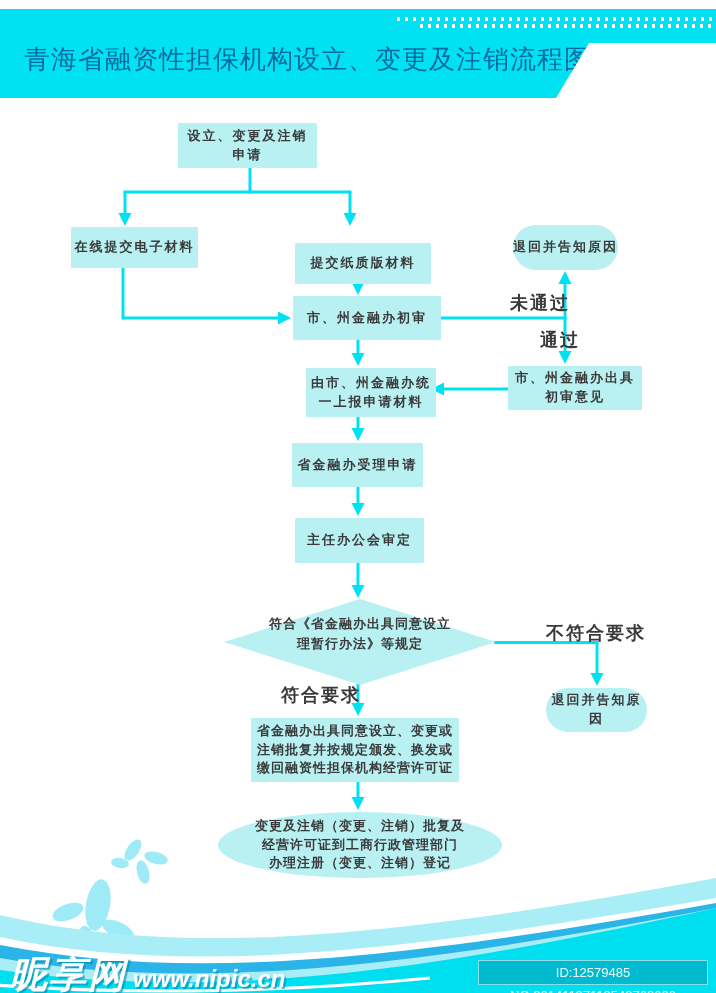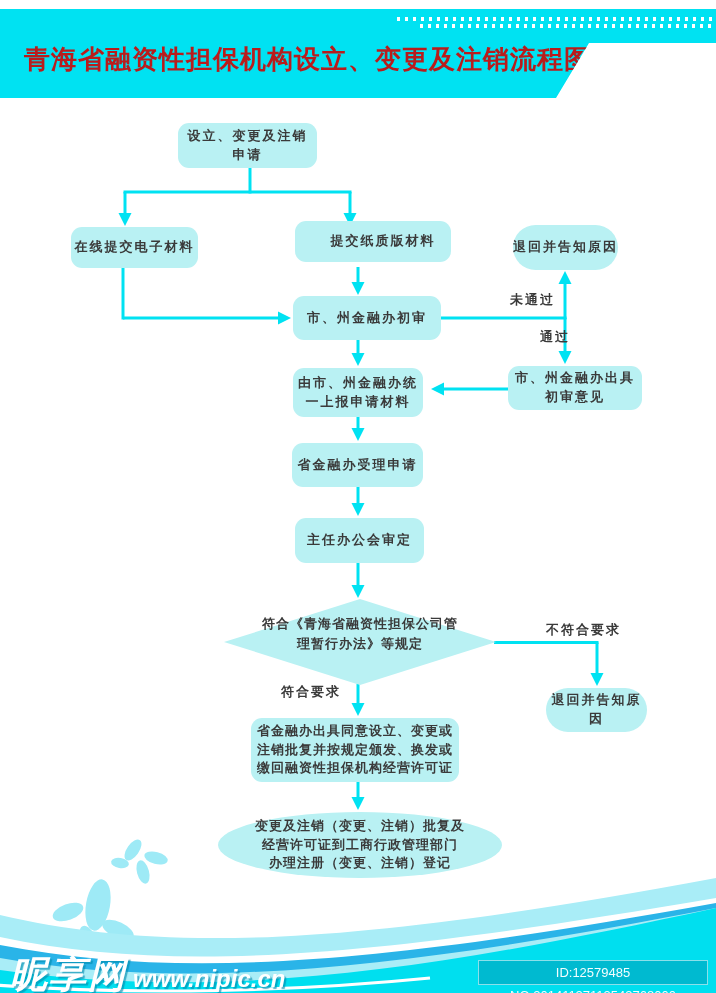--- a/index.html
+++ b/index.html
@@ -2,50 +2,50 @@
 <html><head>
 <meta charset="utf-8">
 <style>
   html,body{margin:0;padding:0;}
   body{font-family:"Liberation Sans","DejaVu Sans",sans-serif;}
   #page{position:relative;width:716px;height:993px;background:#ffffff;overflow:hidden;}
 
   
   .header-band{position:absolute;left:0;top:0;width:716px;height:98px;background:#00e2f2;
     clip-path:polygon(0 9px,716px 9px,716px 43px,589px 43px,556px 98px,0 98px);}
-  .header-title{position:absolute;left:24px;top:42px;width:560px;color:#b91c1c;
-    font-size:26px;font-weight:bold;letter-spacing:1px;white-space:nowrap;}
+  .header-title{position:absolute;left:24px;top:42px;width:560px;color:#0369a1;
+    font-size:26px;font-weight:normal;letter-spacing:1px;white-space:nowrap;}
   .dotted{position:absolute;height:4px;
     background:repeating-linear-gradient(90deg,#ffffff 0 3px,rgba(0,0,0,0) 3px 8px);}
   .dot1{left:397px;top:17px;width:319px;}
   .dot2{left:420px;top:24px;width:296px;}
 
   
-  .node{position:absolute;background:#b9f1f3;border-radius:11px;display:flex;
+  .node{position:absolute;background:#b9f1f3;border-radius:1px;display:flex;
     align-items:center;justify-content:center;text-align:center;color:#3a3a3a;
     font-size:13px;font-weight:600;letter-spacing:2px;line-height:1.45;white-space:pre-line;}
   .pill{border-radius:23px;}
   .n-apply{left:178px;top:123px;width:139px;height:45px;}
   .n-online{left:71px;top:227px;width:127px;height:41px;}
-  .n-paper{left:295px;top:221px;width:136px;height:41px;padding-left:20px;}
+  .n-paper{left:295px;top:243px;width:136px;height:41px;}
   .n-return-top{left:513px;top:225px;width:105px;height:45px;}
   .n-review{left:293px;top:296px;width:148px;height:44px;}
   .n-opinion{left:508px;top:366px;width:134px;height:44px;}
-  .n-submit{left:293px;top:368px;width:130px;height:49px;}
+  .n-submit{left:306px;top:368px;width:130px;height:49px;}
   .n-accept{left:292px;top:443px;width:131px;height:44px;}
   .n-director{left:295px;top:518px;width:129px;height:45px;}
   .n-return-bottom{left:546px;top:688px;width:101px;height:44px;}
   .n-approval{left:251px;top:718px;width:208px;height:64px;letter-spacing:1px;}
   .n-final{left:218px;top:812px;width:284px;height:66px;border-radius:50%;letter-spacing:1px;}
   .diamond-bg{position:absolute;left:224px;top:599px;width:272px;height:86px;background:#b9f1f3;
     clip-path:polygon(50% 0,100% 50%,50% 100%,0 50%);}
   .diamond-text{position:absolute;left:230px;top:614px;width:260px;text-align:center;
     color:#3a3a3a;font-size:13px;font-weight:600;letter-spacing:1px;line-height:1.5;white-space:pre-line;}
 
-  .edge-label{position:absolute;color:#3a3a3a;font-size:13px;font-weight:600;letter-spacing:2px;}
+  .edge-label{position:absolute;color:#3a3a3a;font-size:18px;font-weight:600;letter-spacing:2px;}
   .l-notpass{left:510px;top:291px;}
   .l-pass{left:540px;top:328px;}
   .l-notmeet{left:514px;top:621px;margin-left:32px;}
   .l-meet{left:281px;top:683px;}
 
   .connector-layer{position:absolute;left:0;top:0;width:716px;height:993px;pointer-events:none;}
 
   
   .footer-svg{position:absolute;left:0;top:830px;width:716px;height:163px;}
   .watermark{position:absolute;left:10px;top:950px;color:#ffffff;font-style:italic;
@@ -102,21 +102,21 @@
   <div class="node n-paper">提交纸质版材料</div>
   <div class="node pill n-return-top">退回并告知原因</div>
   <div class="node n-review">市、州金融办初审</div>
   <div class="node n-opinion">市、州金融办出具
 初审意见</div>
   <div class="node n-submit">由市、州金融办统
 一上报申请材料</div>
   <div class="node n-accept">省金融办受理申请</div>
   <div class="node n-director">主任办公会审定</div>
   <div class="diamond-bg"></div>
-  <div class="diamond-text">符合《青海省融资性担保公司管
+  <div class="diamond-text">符合《省金融办出具同意设立
 理暂行办法》等规定</div>
   <div class="node pill n-return-bottom">退回并告知原因</div>
   <div class="node n-approval">省金融办出具同意设立、变更或
 注销批复并按规定颁发、换发或
 缴回融资性担保机构经营许可证</div>
   <div class="node n-final">变更及注销（变更、注销）批复及
 经营许可证到工商行政管理部门
 办理注册（变更、注销）登记</div>
 
   <div class="edge-label l-notpass">未通过</div>

